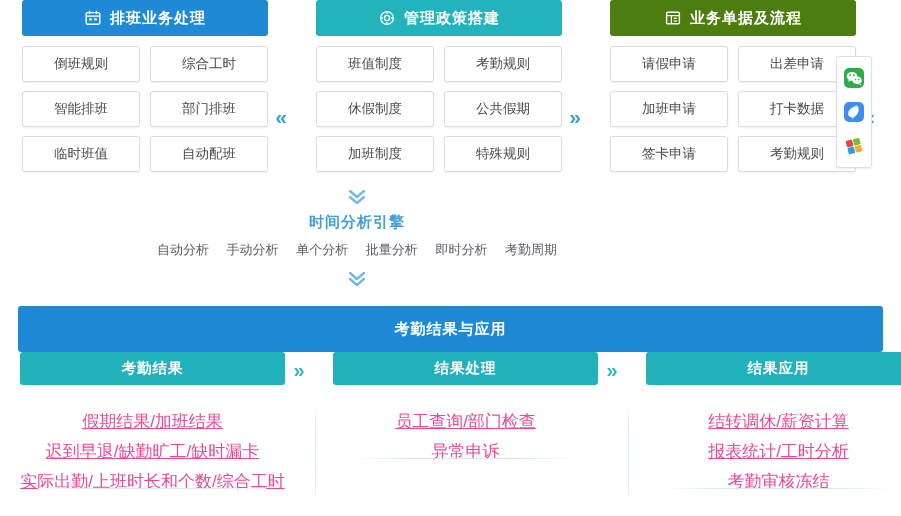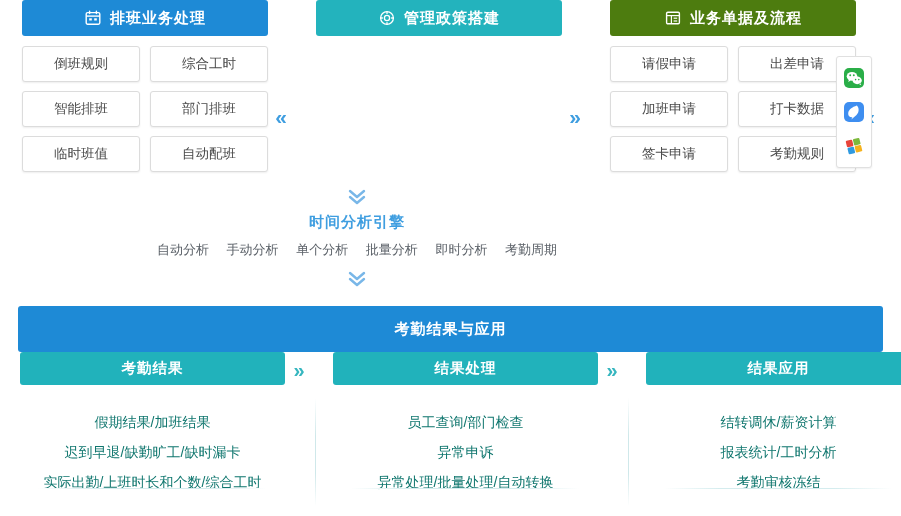--- a/index.html
+++ b/index.html
@@ -98,21 +98,21 @@
   }
   .bcol-head{
     height:33px;border-radius:3px;background:#21b2bb;
     display:flex;align-items:center;justify-content:center;
     color:#ffffff;font-size:14.5px;font-weight:bold;letter-spacing:1px;
   }
   .blines{
     margin-top:22px;text-align:center;
   }
   .blines div{
-    font-size:14px;color:#0f766e;line-height:30px;
+    font-size:17px;color:#ec4899;line-height:30px;text-decoration:underline;
   }
   .bsep{
     flex:0 0 auto;width:28px;height:164px;position:relative;
   }
   .bsep span{
     position:absolute;top:8px;left:0;width:28px;text-align:center;
     font-size:20px;font-weight:bold;color:#36b6bf;line-height:1;
   }
   .vdiv{
     position:absolute;top:46px;left:-18px;width:1px;height:108px;
@@ -162,20 +162,28 @@
       <div class="col-head" style="background:#23b3bd">
         <span class="hicon">
           <svg width="16" height="16" viewBox="0 0 16 16">
             <circle cx="8" cy="8" r="6.4" fill="none" stroke="#ffffff" stroke-width="1.3"></circle>
             <circle cx="8" cy="8" r="2.6" fill="none" stroke="#ffffff" stroke-width="1.3"></circle>
             <path d="M8 1.6 L8 3.4 M8 12.6 L8 14.4 M1.6 8 L3.4 8 M12.6 8 L14.4 8" stroke="#ffffff" stroke-width="1.3" stroke-linecap="round"></path>
           </svg>
         </span>
         <span class="hlabel">管理政策搭建</span>
       </div>
+      <div class="cells">
+        <div class="cell">班值制度</div>
+        <div class="cell">考勤规则</div>
+        <div class="cell">休假制度</div>
+        <div class="cell">公共假期</div>
+        <div class="cell">加班制度</div>
+        <div class="cell">特殊规则</div>
+      </div>
     </div>
 
     <div class="sep">
       <span>»</span>
     </div>
 
     <div class="col">
       <div class="col-head" style="background:#4d7c0f">
         <span class="hicon">
           <svg width="16" height="16" viewBox="0 0 16 16">
@@ -276,21 +284,20 @@
     <div class="bsep">
       <span>»</span>
     </div>
 
     <div class="bcol">
       <div class="vdiv"></div>
       <div class="bcol-head">结果处理</div>
       <div class="blines">
         <div>员工查询/部门检查</div>
         <div>异常申诉</div>
-        <div>异常处理/批量处理/自动转换</div>
       </div>
       <div class="hdiv"></div>
     </div>
 
     <div class="bsep">
       <span>»</span>
     </div>
 
     <div class="bcol">
       <div class="vdiv"></div>

